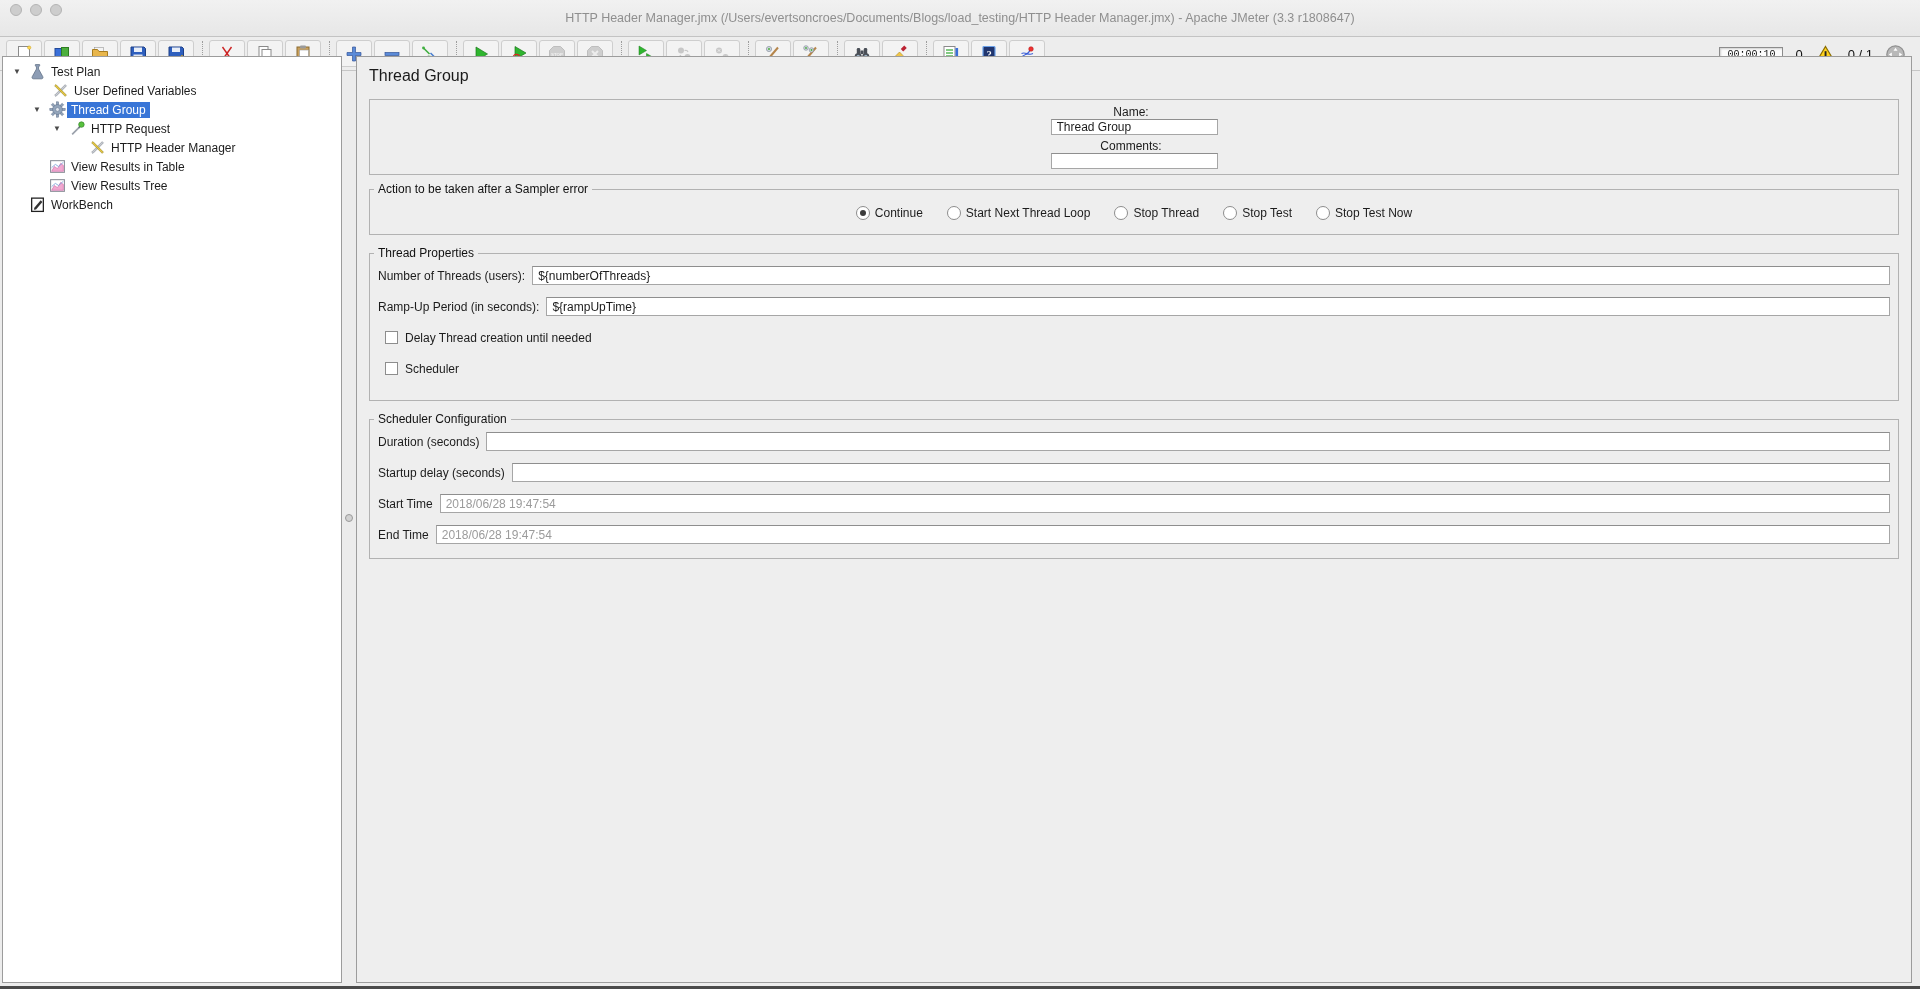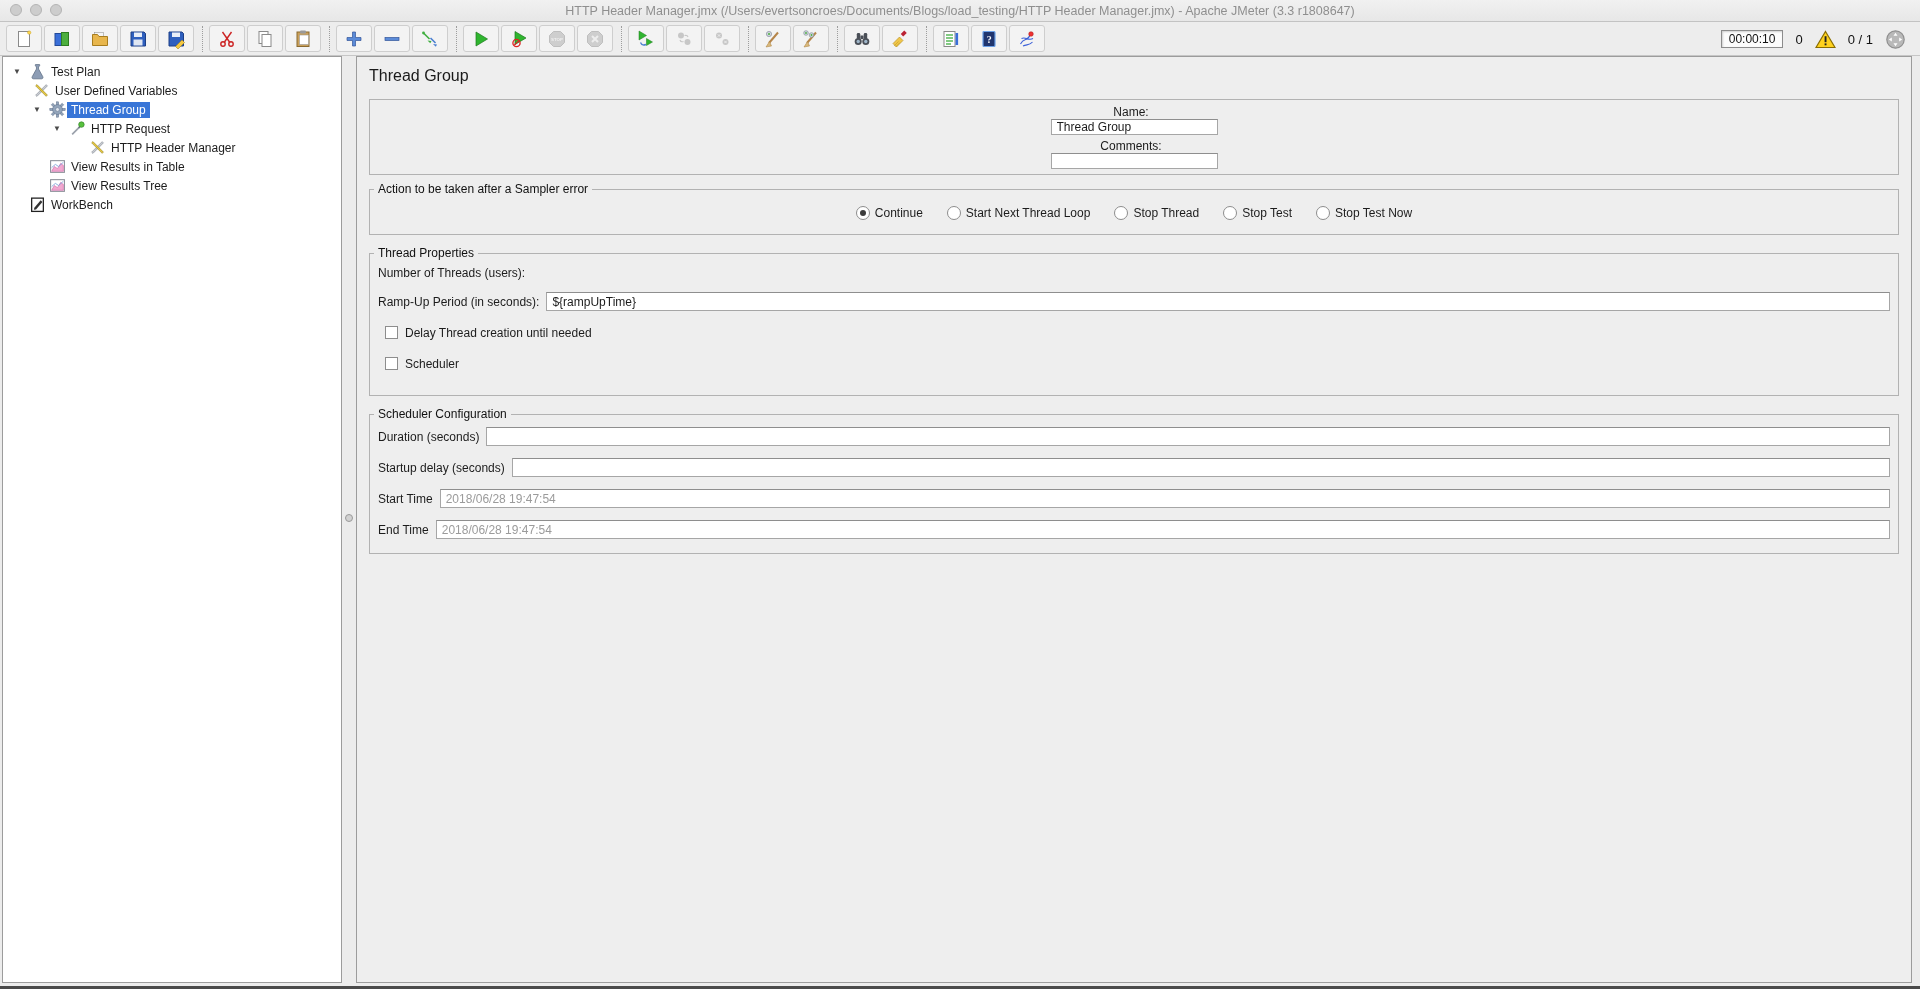--- a/index.html
+++ b/index.html
@@ -5,36 +5,36 @@
   * { box-sizing: border-box; }
   html,body { margin:0; padding:0; }
   body {
     width:1920px; height:989px; position:relative; overflow:hidden;
     background:#ececec; font-family:"Liberation Sans", sans-serif;
     font-size:12px; color:#1c1c1c;
   }
   body::after { content:''; position:absolute; left:0; right:0; bottom:0; height:3px; background:#4a4a4a; }
 
   
-  .titlebar { height:22px; background:linear-gradient(#f1f1f1,#e7e7e7); border-bottom:1px solid #c3c3c3;
+  .titlebar { height:37px; background:linear-gradient(#f1f1f1,#e7e7e7); border-bottom:1px solid #c3c3c3;
               display:flex; align-items:center; position:relative; }
   .lights { position:absolute; left:10px; top:4px; display:flex; gap:8px; }
   .light { width:12px; height:12px; border-radius:50%; background:#cdcdcd; border:1px solid #b4b4b4; }
   .title-text { flex:1; text-align:center; color:#8f8f8f; font-size:12.5px; white-space:nowrap; overflow:hidden; }
 
   
   .toolbar { height:34px; background:#ededed; border-bottom:1px solid #c6c6c6;
              display:flex; align-items:center; padding:0 6px; position:relative; }
   .tbtn { width:36px; height:27px; margin-right:2px; display:flex; align-items:center; justify-content:center;
           border:1px solid #cecece; border-radius:3px; background:#f3f3f3; flex:0 0 auto; }
   .tbtn.disabled svg { filter:grayscale(1); opacity:.5; }
   .tsep { width:1px; height:26px; border-left:1px dotted #9d9d9d; margin:0 6px; flex:0 0 auto; }
   .tb-status { position:absolute; right:14px; top:0; height:34px; display:flex; align-items:center; gap:12px; }
-  .timer { border:1px solid #8c8c8c; background:#fcfcfc; padding:1px 7px; font-size:12px; color:#111;
-           box-shadow:inset 1px 1px 2px rgba(0,0,0,.18); }
+  .timer { border:1px solid #8c8c8c; background:#fcfcfc; padding:1px 7px; font-size:10px; color:#111;
+           box-shadow:inset 1px 1px 2px rgba(0,0,0,.18);font-family:Liberation Mono, monospace; }
   .count { font-size:13px; color:#111; }
 
   
   .content { position:absolute; top:56px; left:0; right:0; bottom:4px; display:flex; padding:0 8px 2px 2px; }
   .tree-panel { width:340px; flex:0 0 340px; background:#fff; border:1px solid #9c9c9c; padding-top:5px; overflow:hidden; }
   .splitter { width:14px; flex:0 0 14px; position:relative; }
   .splitter-dot { position:absolute; left:3px; top:458px; width:8px; height:8px; border-radius:50%;
                   background:#d2d2d2; border:1px solid #9a9a9a; }
   .main-panel { flex:1; background:#eeeeee; border:1px solid #9c9c9c; padding:6px 12px 0 12px; overflow:hidden; }
 
@@ -314,21 +314,21 @@
     <div class="trow" style="padding-left:4px;">
       <span class="twisty">▼</span>
       <span class="ticon">
           <svg width="17" height="17" viewBox="0 0 16 16">
             <path d="M6 1.5 h4 v1.2 l-1 1 v2 l4 7.2 c.5 1 -.2 2 -1.2 2 H4.2 c-1 0 -1.7 -1 -1.2 -2 l4 -7.2 v-2 l-1 -1 z" fill="#8d9db5" stroke="#5a6a80" stroke-width=".7"></path>
           </svg>
         </span>
       <span class="tlabel">Test Plan</span>
     </div>
 
-    <div class="trow" style="padding-left:28px;">
+    <div class="trow" style="padding-left:47px;">
       <span class="ticon">
           <svg width="17" height="17" viewBox="0 0 16 16">
             <rect x="7.2" y="1" width="1.7" height="14" transform="rotate(45 8 8)" fill="#c9cdd4" stroke="#7a7f88" stroke-width=".5"></rect>
             <rect x="7.2" y="1" width="1.7" height="14" transform="rotate(-45 8 8)" fill="#e8c93e" stroke="#8a7820" stroke-width=".5"></rect>
           </svg>
         </span>
       <span class="tlabel">User Defined Variables</span>
     </div>
 
     <div class="trow selected" style="padding-left:24px;">
@@ -450,20 +450,21 @@
           <span>Stop Test Now</span>
         </span>
       </div>
     </div>
 
     <div class="group" style="margin-top:18px; padding-bottom:12px;">
       <span class="legend">Thread Properties</span>
 
       <div class="frow">
         <label>Number of Threads (users):</label>
+        <input class="txt" type="text" value="${numberOfThreads}" style="">
       </div>
 
       <div class="frow">
         <label>Ramp-Up Period (in seconds):</label>
         <input class="txt" type="text" value="${rampUpTime}" style="">
       </div>
 
 
       <div class="cb-row">
         <span class="checkbox"></span>

